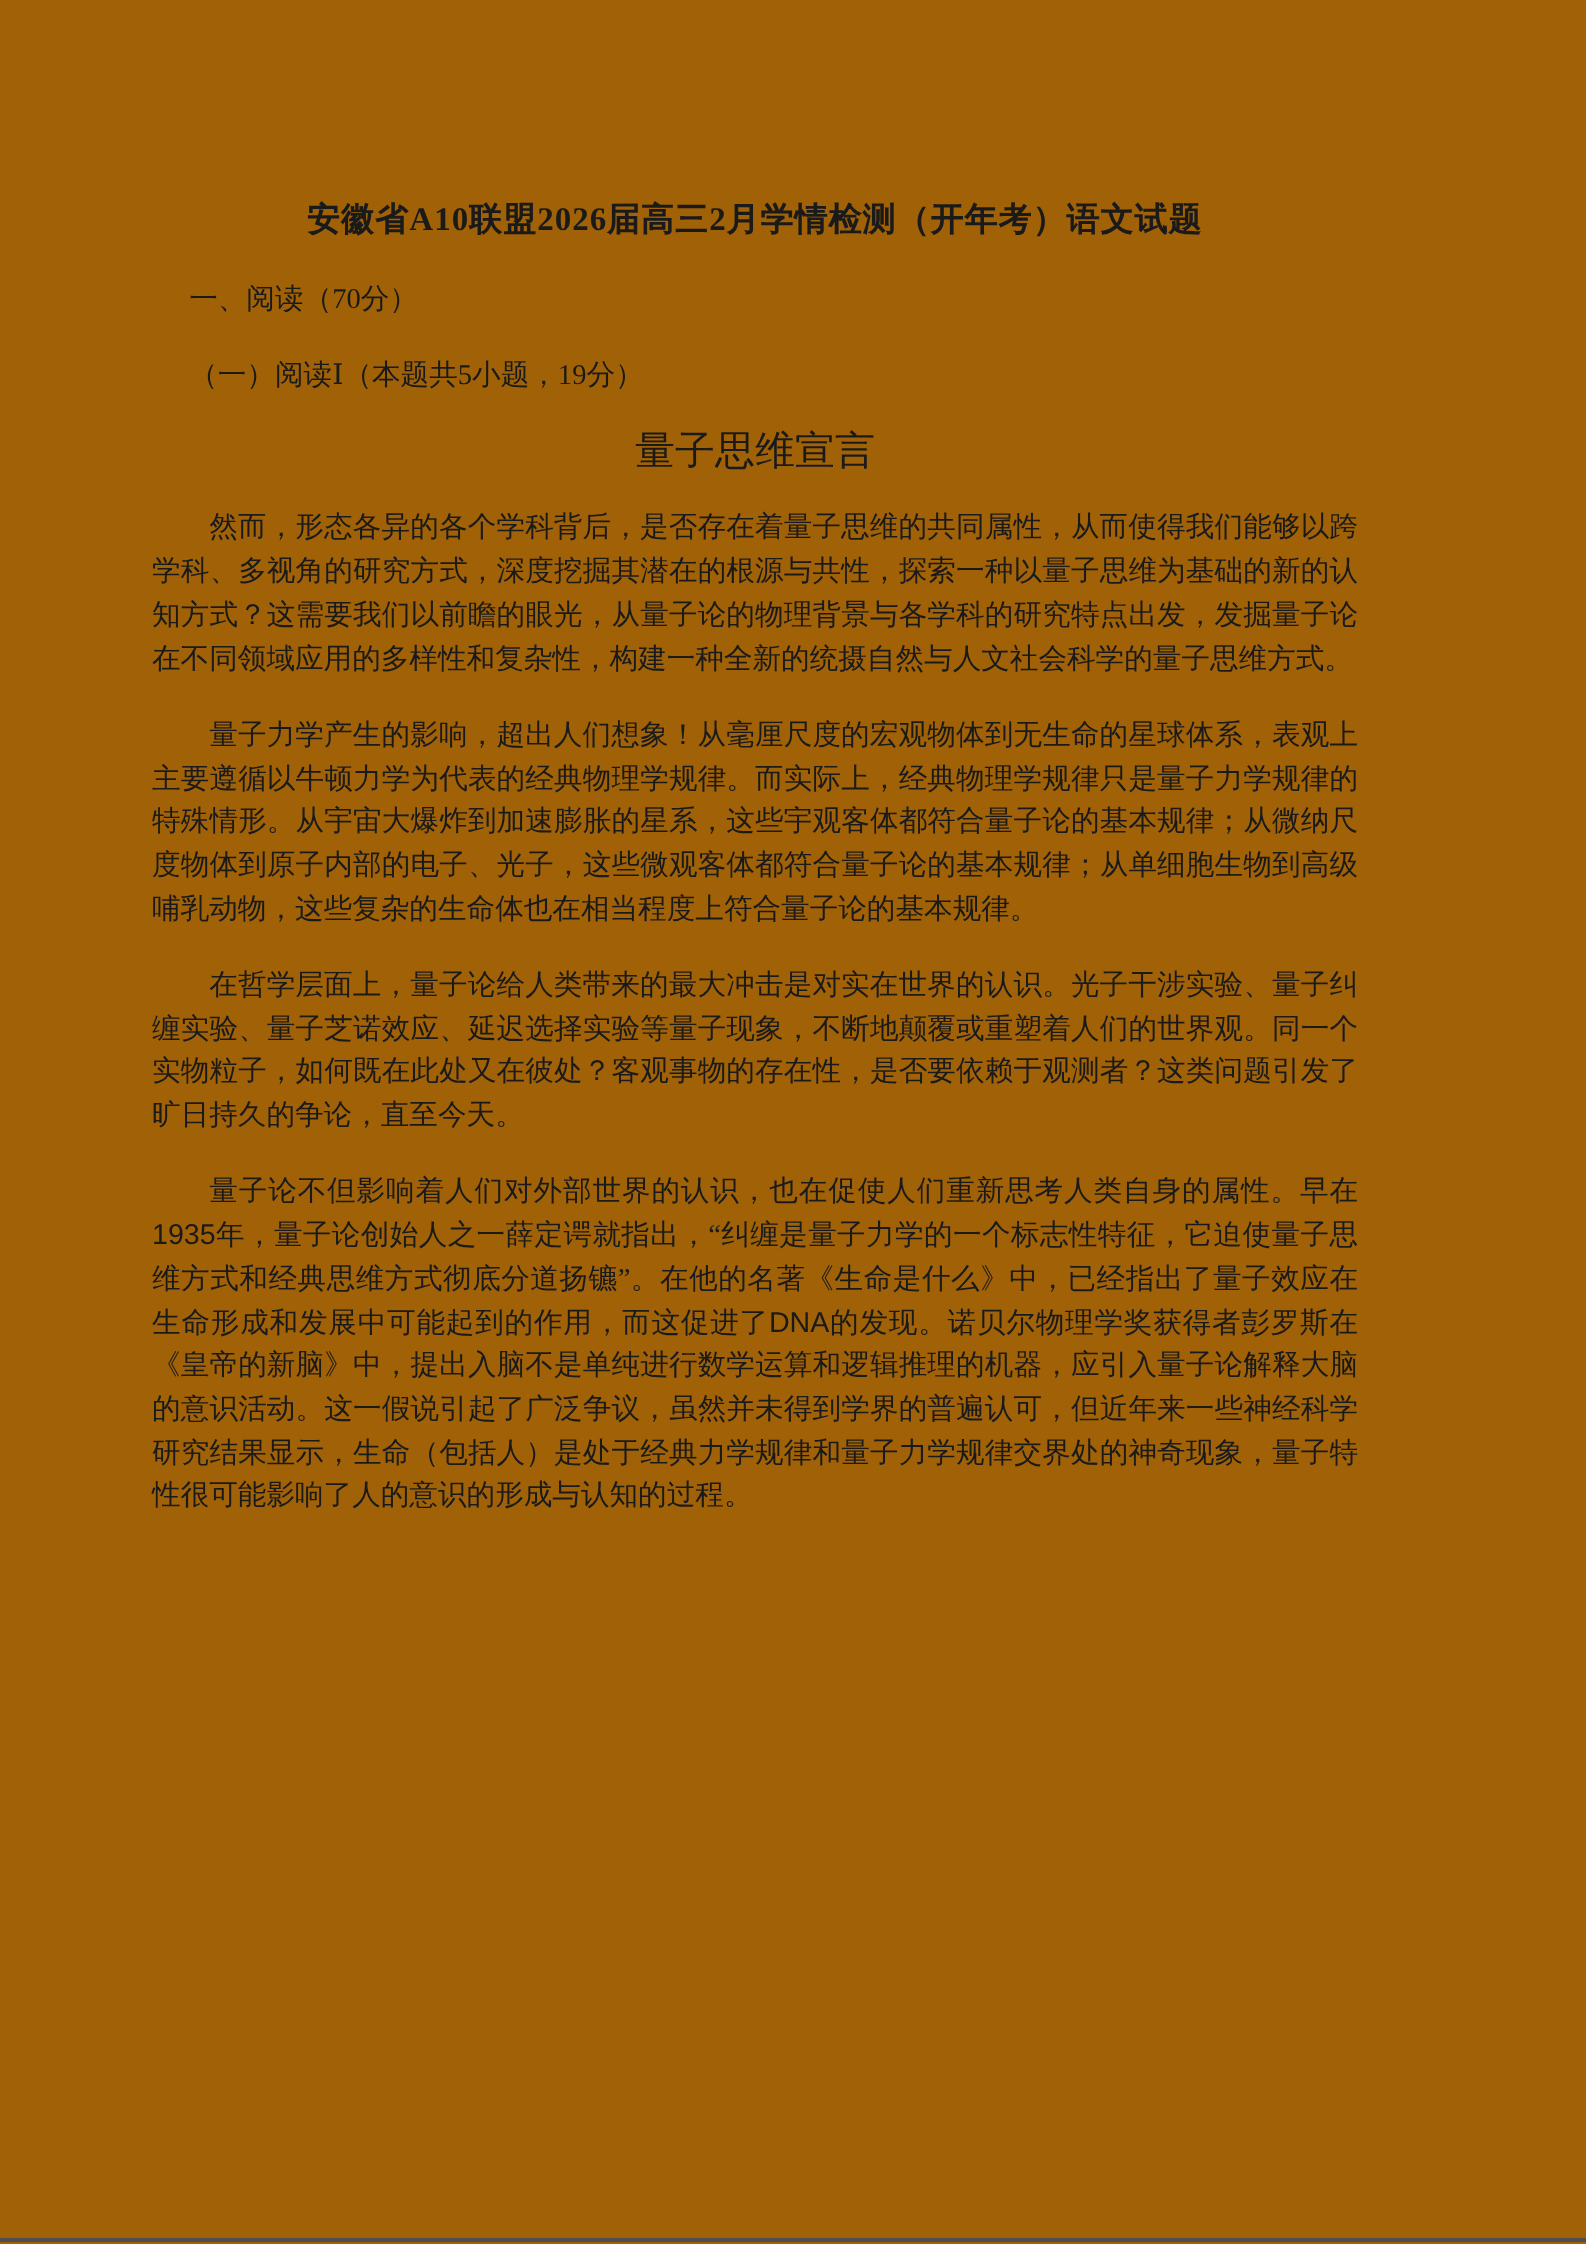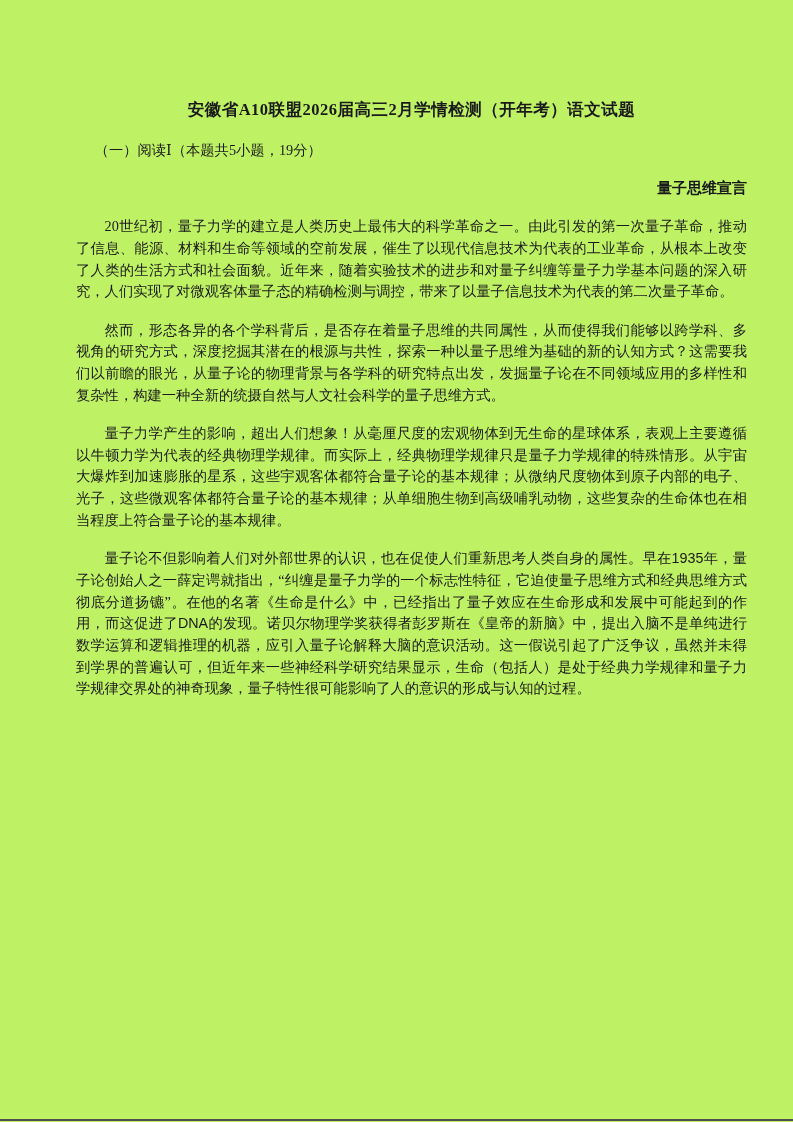--- a/index.html
+++ b/index.html
@@ -5,22 +5,22 @@
   html, body {
     margin: 0;
     padding: 0;
     background: #ffffff;
   }
   .page {
     position: relative;
     width: 793px;
     height: 1122px;
     box-sizing: border-box;
-    background: #bef264;
-    padding: 96px 46px 0 76px;
+    background: #a16207;
+    padding: 96px 114px 0 76px;
     overflow: hidden;
     font-family: "Liberation Serif", "DejaVu Serif", serif;
     color: #1a1a1a;
   }
   .doc-title {
     font-size: 16.5px;
     font-weight: 700;
     text-align: center;
     line-height: 27px;
     margin: 0 0 5px 0;
@@ -28,23 +28,23 @@
   }
   .page p {
     margin: 16.6px 0 0 0;
     font-size: 14.3px;
     line-height: 21.7px;
     text-align: justify;
   }
   .meta { text-indent: 1.3em; }
   .meta-first { text-indent: 1.9em; }
   .essay-title {
-    font-size: 15px;
-    font-weight: 700;
-    text-align: right;
+    font-size: 20px;
+    font-weight: 400;
+    text-align: center;
     line-height: 21.7px;
     margin: 16.6px 0 0 0;
   }
   .body-para { text-indent: 2em; }
   .ascii-sans { font-family: Liberation Sans, sans-serif; }
   .bottom-bar {
     position: absolute;
     left: 0;
     bottom: 1px;
     width: 793px;
@@ -52,27 +52,28 @@
     background: #4f4f4f;
   }
 </style>
 </head>
 <body>
 
 <div class="page">
   <h1 class="doc-title">安徽省A10联盟2026届高三2月学情检测（开年考）语文试题</h1>
 
 
+  <p class="meta">一、阅读（70分）</p>
 
   <p class="meta">（一）阅读Ⅰ（本题共5小题，19分）</p>
 
 
   <h2 class="essay-title">量子思维宣言</h2>
 
   <div id="essay-body">
-      <p class="body-para">20世纪初，量子力学的建立是人类历史上最伟大的科学革命之一。由此引发的第一次量子革命，推动了信息、能源、材料和生命等领域的空前发展，催生了以现代信息技术为代表的工业革命，从根本上改变了人类的生活方式和社会面貌。近年来，随着实验技术的进步和对量子纠缠等量子力学基本问题的深入研究，人们实现了对微观客体量子态的精确检测与调控，带来了以量子信息技术为代表的第二次量子革命。</p>
       <p class="body-para">然而，形态各异的各个学科背后，是否存在着量子思维的共同属性，从而使得我们能够以跨学科、多视角的研究方式，深度挖掘其潜在的根源与共性，探索一种以量子思维为基础的新的认知方式？这需要我们以前瞻的眼光，从量子论的物理背景与各学科的研究特点出发，发掘量子论在不同领域应用的多样性和复杂性，构建一种全新的统摄自然与人文社会科学的量子思维方式。</p>
       <p class="body-para">量子力学产生的影响，超出人们想象！从毫厘尺度的宏观物体到无生命的星球体系，表观上主要遵循以牛顿力学为代表的经典物理学规律。而实际上，经典物理学规律只是量子力学规律的特殊情形。从宇宙大爆炸到加速膨胀的星系，这些宇观客体都符合量子论的基本规律；从微纳尺度物体到原子内部的电子、光子，这些微观客体都符合量子论的基本规律；从单细胞生物到高级哺乳动物，这些复杂的生命体也在相当程度上符合量子论的基本规律。</p>
+      <p class="body-para">在哲学层面上，量子论给人类带来的最大冲击是对实在世界的认识。光子干涉实验、量子纠缠实验、量子芝诺效应、延迟选择实验等量子现象，不断地颠覆或重塑着人们的世界观。同一个实物粒子，如何既在此处又在彼处？客观事物的存在性，是否要依赖于观测者？这类问题引发了旷日持久的争论，直至今天。</p>
       <p class="body-para"><span>量子论不但影响着人们对外部世界的认识，也在促使人们重新思考人类自身的属性。早在</span><span class="ascii-sans">1935</span><span>年，量子论创始人之一薛定谔就指出，“纠缠是量子力学的一个标志性特征，它迫使量子思维方式和经典思维方式彻底分道扬镳”。在他的名著《生命是什么》中，已经指出了量子效应在生命形成和发展中可能起到的作用，而这促进了</span><span class="ascii-sans">DNA</span><span>的发现。诺贝尔物理学奖获得者彭罗斯在《皇帝的新脑》中，提出入脑不是单纯进行数学运算和逻辑推理的机器，应引入量子论解释大脑的意识活动。这一假说引起了广泛争议，虽然并未得到学界的普遍认可，但近年来一些神经科学研究结果显示，生命（包括人）是处于经典力学规律和量子力学规律交界处的神奇现象，量子特性很可能影响了人的意识的形成与认知的过程。</span></p>
     </div>
 
   <div class="bottom-bar"></div>
 </div>
 
 </body></html>

